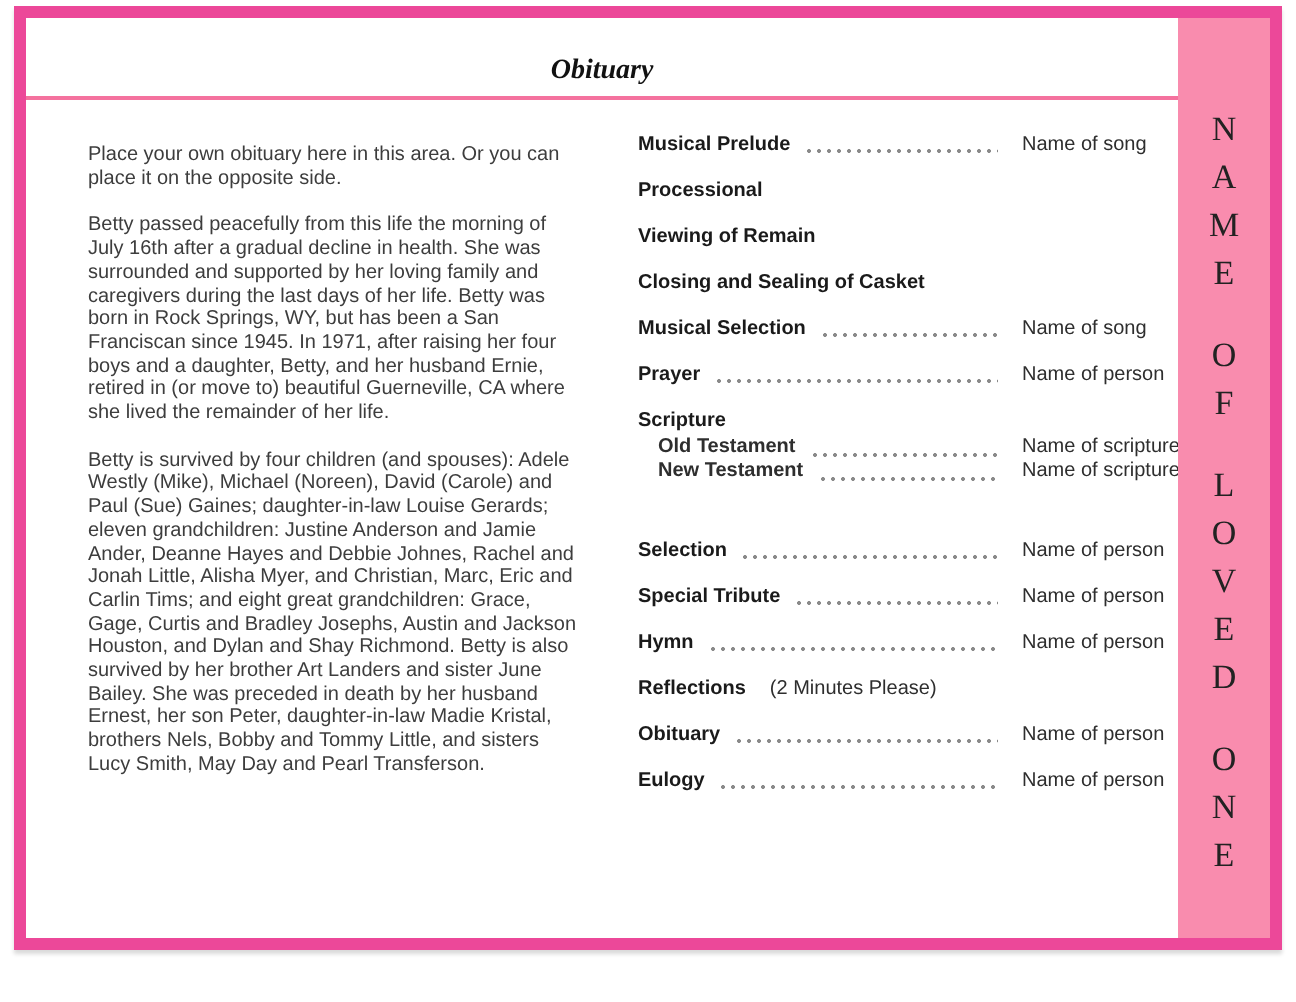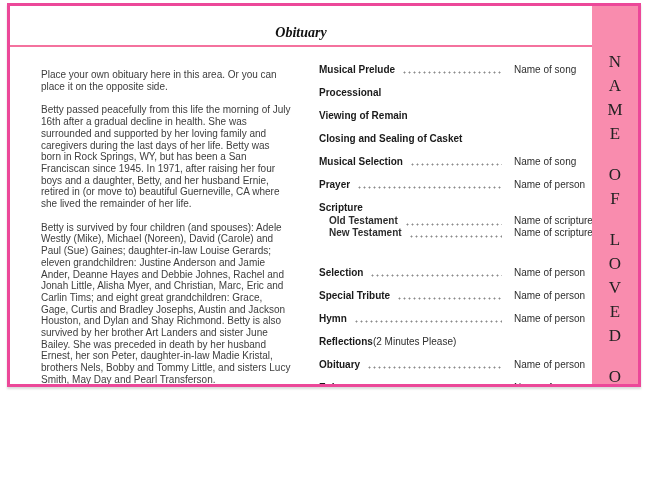--- a/index.html
+++ b/index.html
@@ -8,22 +8,22 @@
     width: 648px;
     height: 501px;
     background: #ffffff;
     font-family: "Liberation Sans", sans-serif;
   }
   .page {
     position: absolute;
     left: 7px;
     top: 3px;
     width: 634px;
-    height: 384px;
-    border: 3px solid #ec4899;
+    height: 472px;
+    border: 6px solid #ec4899;
     background: #ffffff;
     box-sizing: border-box;
     display: flex;
     flex-direction: row;
     overflow: hidden;
     box-shadow: 0 2px 2px rgba(0,0,0,0.15);
   }
   .main {
     flex: 1 1 auto;
     display: flex;
@@ -79,21 +79,21 @@
     color: #222222;
   }
   .service-label {
     font-weight: bold;
     color: #1a1a1a;
     white-space: nowrap;
   }
   .service-suffix {
     font-weight: normal;
     color: #2e2e2e;
-    margin-left: 0;
+    margin-left: 12px;
     white-space: nowrap;
   }
   .dots {
     flex: 1 1 auto;
     height: 3px;
     margin: 0 12px 1px 7px;
     background-image: radial-gradient(circle, #8a8a8a 0.9px, rgba(0,0,0,0) 1.1px);
     background-size: 5px 3px;
     background-repeat: repeat-x;
     background-position: left bottom;

